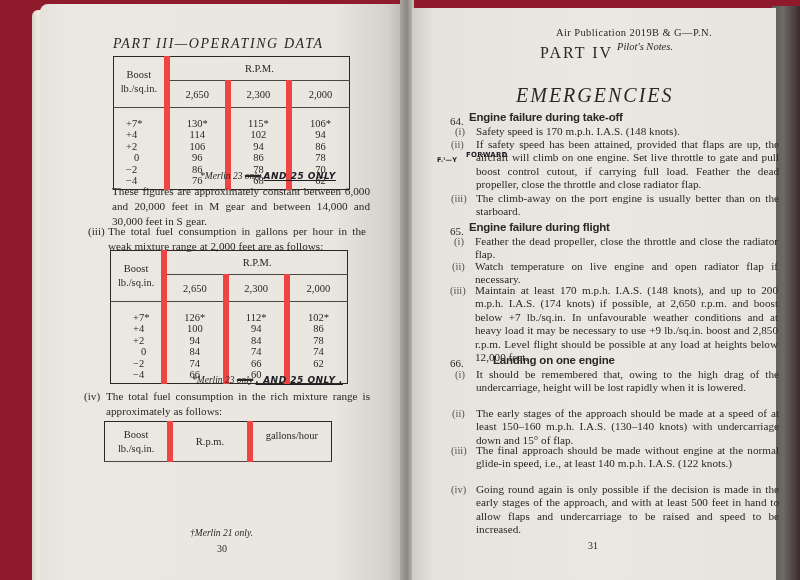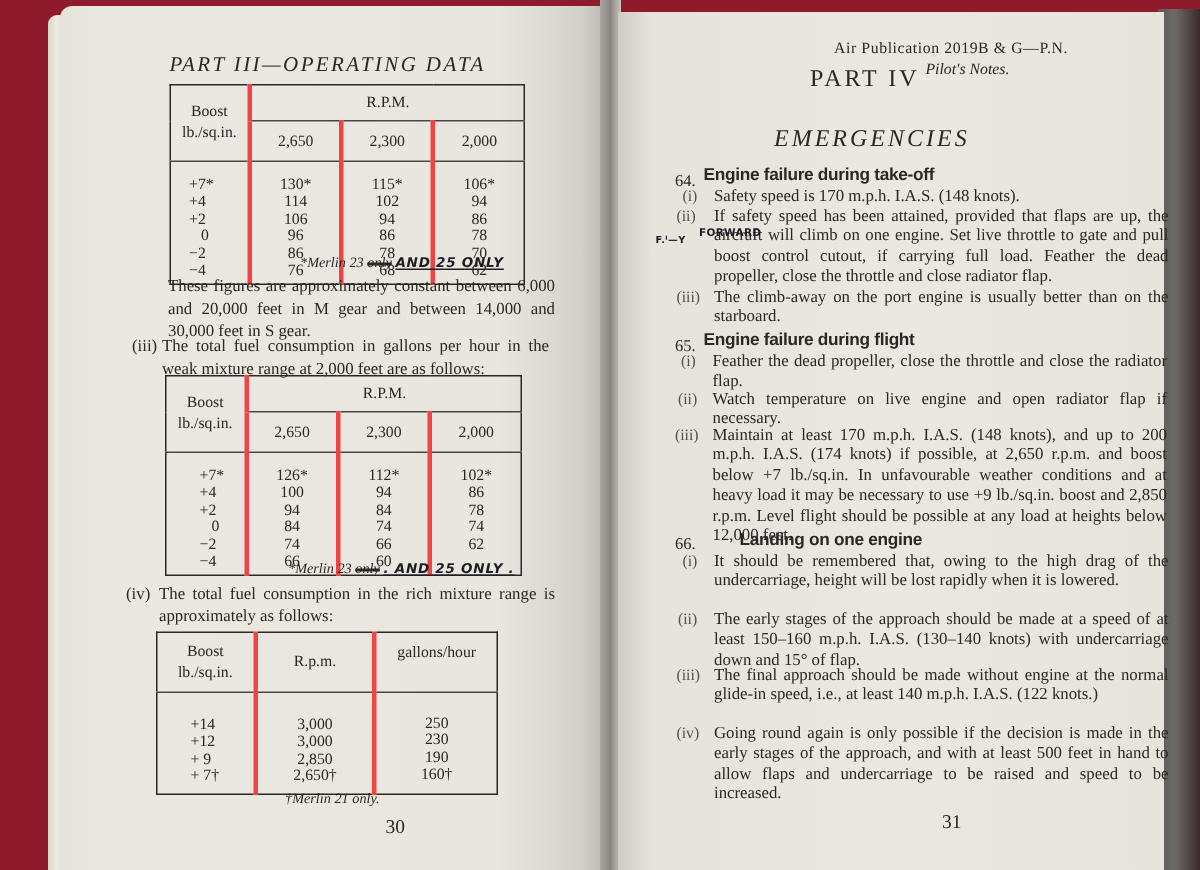--- a/index.html
+++ b/index.html
@@ -36,21 +36,21 @@
   
   .part-heading {
     position: absolute; left: 113px; top: 36px; width: 240px;
     font-style: italic; font-size: 14px; letter-spacing: 1.6px; text-align: left;
   }
   table.data {
     border-collapse: collapse; position: absolute;
     font-size: 10.5px; border: 1.5px solid #2a2724;
   }
   table.data td, table.data th {
-    border-left: 3px solid #ef4444; font-weight: normal; text-align: center;
+    border-left: 6px solid #ef4444; font-weight: normal; text-align: center;
     vertical-align: middle;
   }
   table.data th { border-bottom: 1px solid #4a4642; }
   .boost-head { width: 57px; line-height: 14px; }
   .rpm-span { height: 24px; }
   .rpm-col { width: 70px; height: 27px; }
   .rows td { vertical-align: top; padding-top: 7px; line-height: 11.5px; }
   .rows td div { height: 11.5px; }
   .footnote {
     position: absolute; font-style: italic; font-size: 9.5px; text-align: center;
@@ -60,28 +60,28 @@
     font-size: 9px; color: #1d1d24; text-decoration: underline; letter-spacing: 0.5px;
   }
   .strike { text-decoration: line-through; text-decoration-thickness: 2px; }
   .para {
     position: absolute; font-size: 11.2px; line-height: 14.8px; text-align: justify;
   }
   .para-num {
     position: absolute; font-size: 11.2px; line-height: 14.8px;
   }
   .page-number {
-    position: absolute; font-size: 13px; margin-left: 40px;
+    position: absolute; font-size: 10px;
   }
 
   
   .ap-header { position: absolute; left: 556px; top: 27px; font-size: 10.5px; letter-spacing: 0.4px; }
   .ap-sub { position: absolute; left: 617px; top: 41px; font-size: 10.5px; font-style: italic; }
   .part-iv { position: absolute; left: 540px; top: 44px; font-size: 16px; letter-spacing: 2px; }
-  .emerg { position: absolute; left: 516px; top: 84px; font-size: 16px; font-style: italic; letter-spacing: 2px; }
+  .emerg { position: absolute; left: 516px; top: 84px; font-size: 20px; font-style: italic; letter-spacing: 2px; }
   .sect-num { position: absolute; font-size: 11px; }
   .sect-title { position: absolute; font-size: 11.5px; font-weight: bold; font-family: "Liberation Sans", sans-serif; letter-spacing: -0.2px; }
   .item { position: absolute; font-size: 11.2px; line-height: 13.4px; }
   .item .roman { position: absolute; left: 0; top: 0; color: #55504b; font-size: 10.5px; }
   .item .txt { position: absolute; left: 21px; top: 0; width: 303px; text-align: justify; }
   .margin-note {
     position: absolute; left: 437px; top: 156px; font-family: "DejaVu Sans", sans-serif;
     font-size: 6.5px; font-weight: bold; color: #1d1d24; letter-spacing: 0.3px;
   }
   .margin-note2 {
@@ -225,40 +225,20 @@
 <table class="data" style="left:104px; top:421px; width:228px;">
   <tbody>
       <tr>
     <th style="border-left:none; width:66px; height:40px; line-height:14px;">
       <div>Boost</div>
       <div>lb./sq.in.</div>
     </th>
     <th style="width:80px;">R.p.m.</th>
     <th style="width:82px; vertical-align:top; padding-top:8px;">gallons/hour</th>
   </tr>
-  <tr class="rows">
-    <td style="border-left:none; height:68px; text-align:left; padding-left:22px; padding-top:10px;">
-      <div>+14</div>
-      <div>+12</div>
-      <div>+ 9</div>
-      <div>+ 7†</div>
-    </td>
-    <td style="padding-top:10px;">
-      <div>3,000</div>
-      <div>3,000</div>
-      <div>2,850</div>
-      <div>2,650†</div>
-    </td>
-    <td style="padding-top:8px;">
-      <div>250</div>
-      <div>230</div>
-      <div>190</div>
-      <div>160†</div>
-    </td>
-  </tr>
 </tbody>
   </table>
 <div class="footnote" style="left:190px; top:528px;">†Merlin 21 only.</div>
 <div class="page-number" style="left:217px; top:543px;">30</div>
 
 <div class="ap-header">Air Publication 2019B &amp; G—P.N.</div>
 <div class="ap-sub">Pilot's Notes.</div>
 <div class="part-iv">PART IV</div>
 <div class="emerg">EMERGENCIES</div>
 

